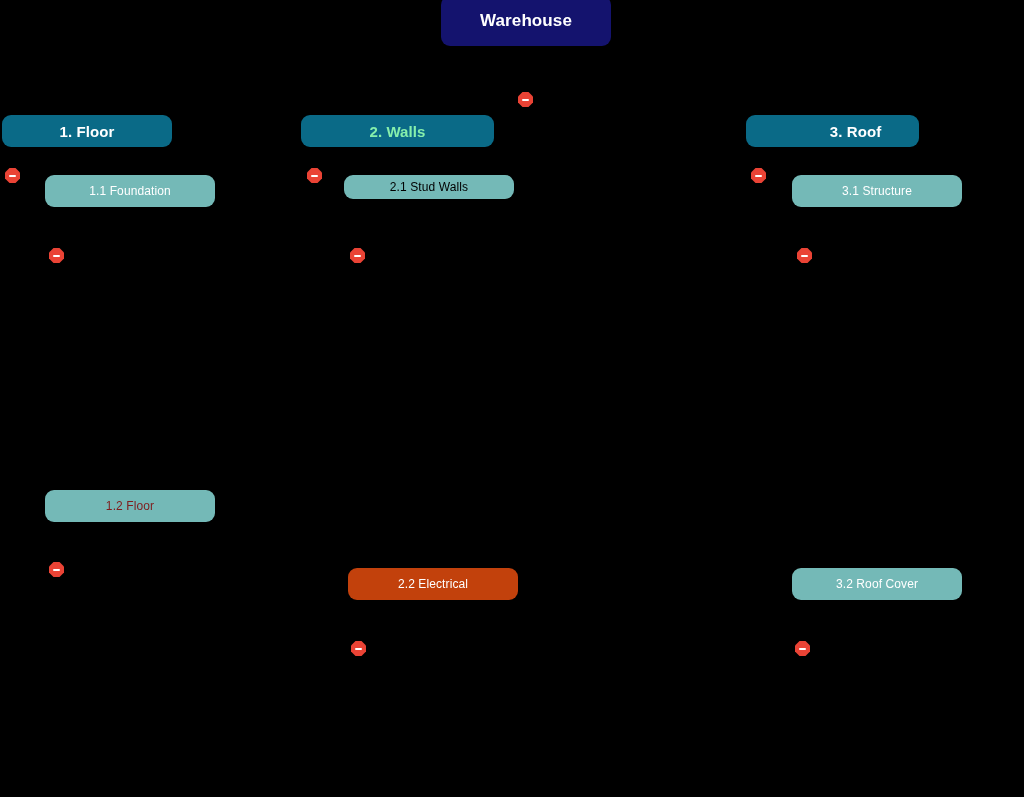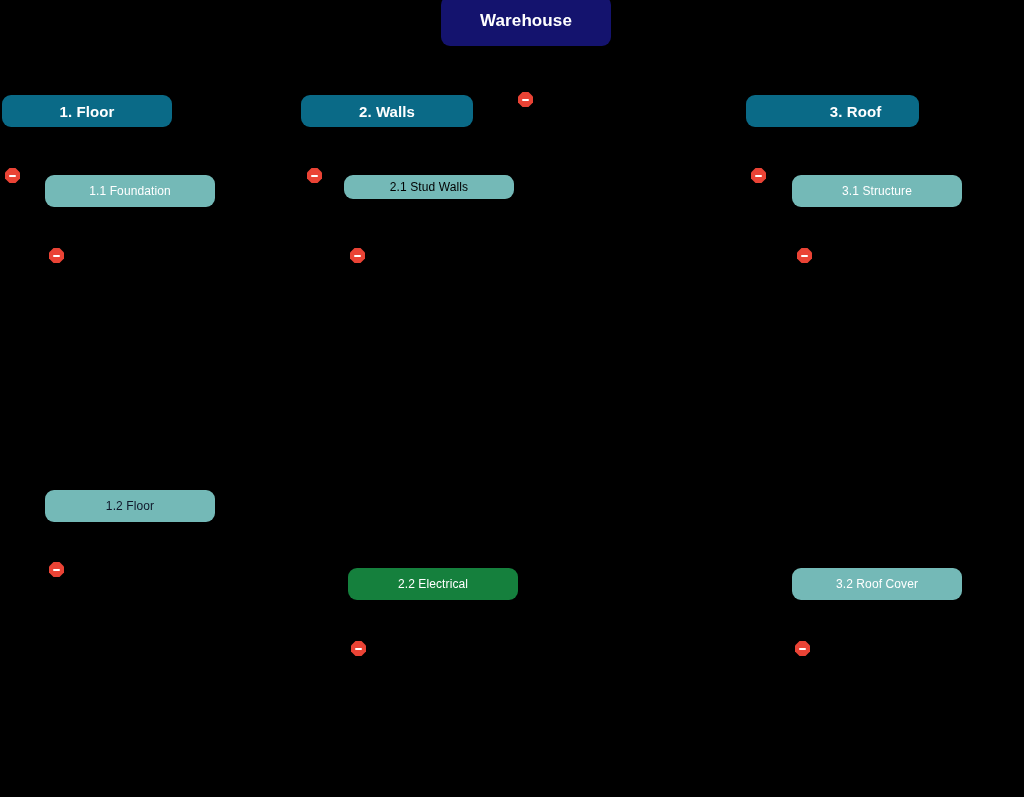--- a/index.html
+++ b/index.html
@@ -34,20 +34,21 @@
   }
   .node.level-0 {
     background: #14136e;
     font-size: 17px;
     font-weight: bold;
   }
   .node.level-1 {
     background: #0a6a87;
     font-size: 15px;
     font-weight: bold;
+    margin-top: 20px;
   }
   .node.level-2 {
     background: #74b9b7;
     font-size: 12px;
     font-weight: normal;
   }
   .toggle {
     position: absolute;
     width: 15px;
     height: 15px;
@@ -73,41 +74,41 @@
 <div id="canvas" style="background: rgb(0, 0, 0);">
 
   <div class="node level-0" style="left: 441px; top: -4px; width: 170px; height: 50px; background: rgb(20, 19, 110); color: rgb(255, 255, 255);">
     <span>Warehouse</span>
   </div>
 
   <div class="node level-1" style="left: 2px; top: 95px; width: 170px; height: 32px; background: rgb(10, 106, 135); color: rgb(255, 255, 255);">
     <span>1. Floor</span>
   </div>
 
-  <div class="node level-1" style="left: 301px; top: 95px; width: 172px; height: 32px; background: rgb(10, 106, 135); color: #ffffff;">
+  <div class="node level-1" style="left: 301px; top: 95px; width: 193px; height: 32px; background: rgb(10, 106, 135); color: #86efac;">
     <span>2. Walls</span>
   </div>
 
   <div class="node level-1" style="left: 746px; top: 95px; width: 173px; height: 32px; background: rgb(10, 106, 135); color: rgb(255, 255, 255); padding-left: 46px;">
     <span>3. Roof</span>
   </div>
 
   <div class="node level-2" style="left: 45px; top: 175px; width: 170px; height: 32px; background: rgb(116, 185, 183); color: rgb(255, 255, 255);">
     <span>1.1 Foundation</span>
   </div>
 
-  <div class="node level-2" style="left: 45px; top: 490px; width: 170px; height: 32px; background: rgb(116, 185, 183); color: #0f172a;">
+  <div class="node level-2" style="left: 45px; top: 490px; width: 170px; height: 32px; background: rgb(116, 185, 183); color: #7f1d1d;">
     <span>1.2 Floor</span>
   </div>
 
   <div class="node level-2" style="left: 344px; top: 175px; width: 170px; height: 24px; background: rgb(116, 185, 183); color: #000000;">
     <span>2.1 Stud Walls</span>
   </div>
 
-  <div class="node level-2" style="left: 348px; top: 568px; width: 170px; height: 32px; background: #15803d; color: rgb(255, 255, 255);">
+  <div class="node level-2" style="left: 348px; top: 568px; width: 170px; height: 32px; background: #c2410c; color: rgb(255, 255, 255);">
     <span>2.2 Electrical</span>
   </div>
 
   <div class="node level-2" style="left: 792px; top: 175px; width: 170px; height: 32px; background: rgb(116, 185, 183); color: rgb(255, 255, 255);">
     <span>3.1 Structure</span>
   </div>
 
   <div class="node level-2" style="left: 792px; top: 568px; width: 170px; height: 32px; background: rgb(116, 185, 183); color: rgb(255, 255, 255); justify-content: center;">
     <span>3.2 Roof Cover</span>
   </div>

